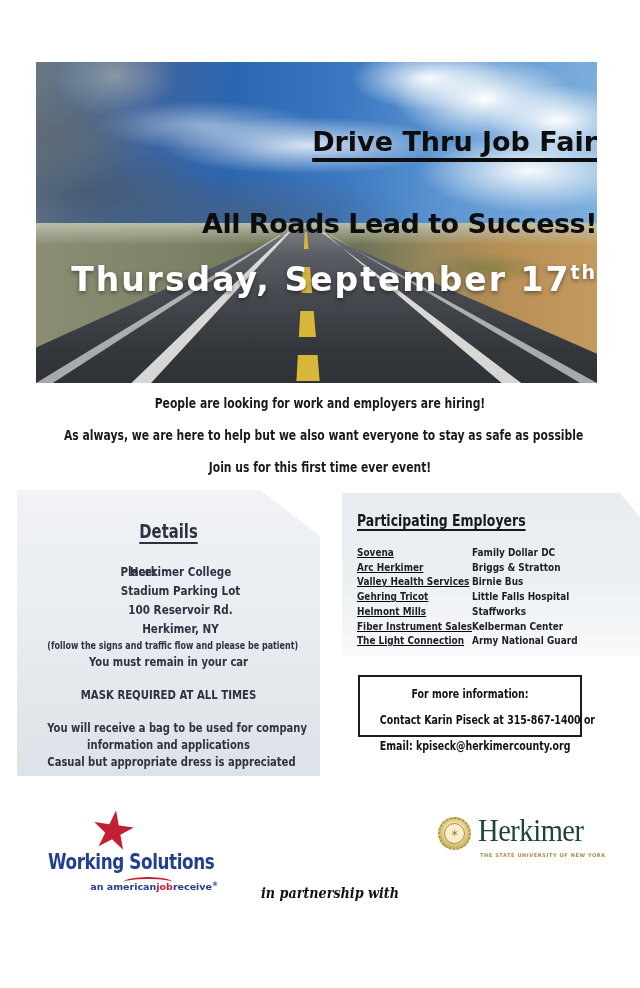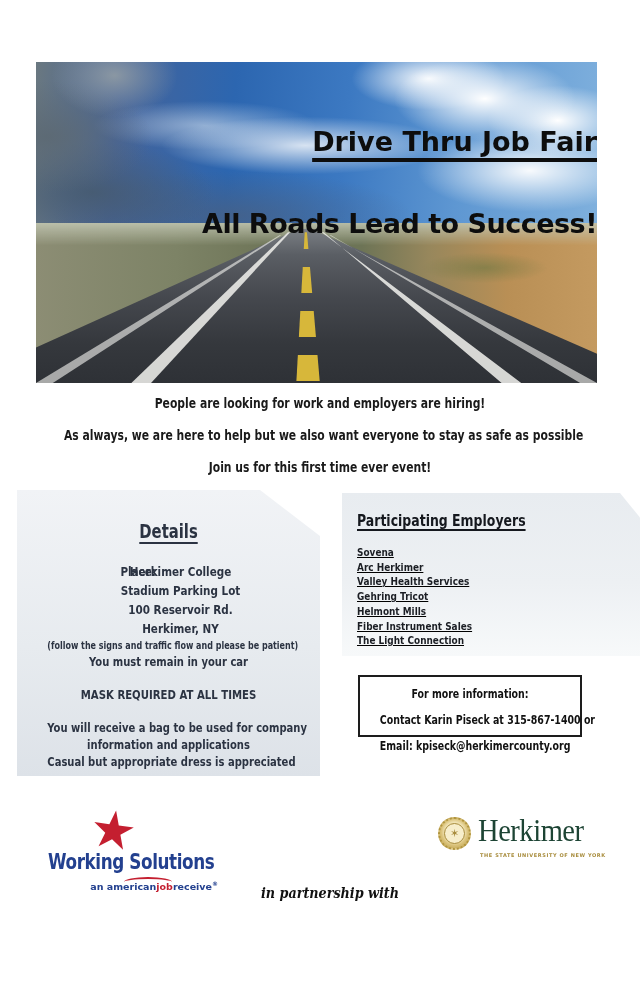--- a/index.html
+++ b/index.html
@@ -143,20 +143,21 @@
     <div class="ground"></div>
     <div class="road"></div>
     <div class="rline line-center"></div>
     <div class="rline line-left"></div>
     <div class="rline line-right"></div>
     <div class="rline line-left2"></div>
     <div class="rline line-right2"></div>
 
     <div class="hero-text h-title">Drive Thru Job Fair</div>
     <div class="hero-text h-sub">All Roads Lead to Success!</div>
+    <div class="hero-text h-date"><span style="position:static">Thursday, September 17</span><sup>th</sup></div>
   </div>
 
   <div class="intro il1">People are looking for work and employers are hiring!</div>
   <div class="intro il2">As always, we are here to help but we also want everyone to stay as safe as possible</div>
   <div class="intro il3">Join us for this first time ever event!</div>
 
   <div class="details-box">
     <div class="d-title">Details</div>
     <div class="d-place">Place:</div>
     <div class="d-addr d-a1 cond">Herkimer College</div>
@@ -175,20 +176,29 @@
     <div class="e-title">Participating Employers</div>
     <div class="e-col e-col1">
       <div class="emp">Sovena</div>
       <div class="emp">Arc Herkimer</div>
       <div class="emp">Valley Health Services</div>
       <div class="emp">Gehring Tricot</div>
       <div class="emp">Helmont Mills</div>
       <div class="emp">Fiber Instrument Sales</div>
       <div class="emp">The Light Connection</div>
     </div>
+    <div class="e-col e-col2">
+      <div class="emp">Family Dollar DC</div>
+      <div class="emp">Briggs &amp; Stratton</div>
+      <div class="emp">Birnie Bus</div>
+      <div class="emp">Little Falls Hospital</div>
+      <div class="emp">Staffworks</div>
+      <div class="emp">Kelberman Center</div>
+      <div class="emp">Army National Guard</div>
+    </div>
   </div>
 
   <div class="info-box">
     <div class="i1">For more information:</div>
     <div class="i2">Contact Karin Piseck at 315-867-1400 or</div>
     <div class="i3">Email: kpiseck@herkimercounty.org</div>
   </div>
 
   <div class="ws-logo">
     <div class="ws-star"></div>

